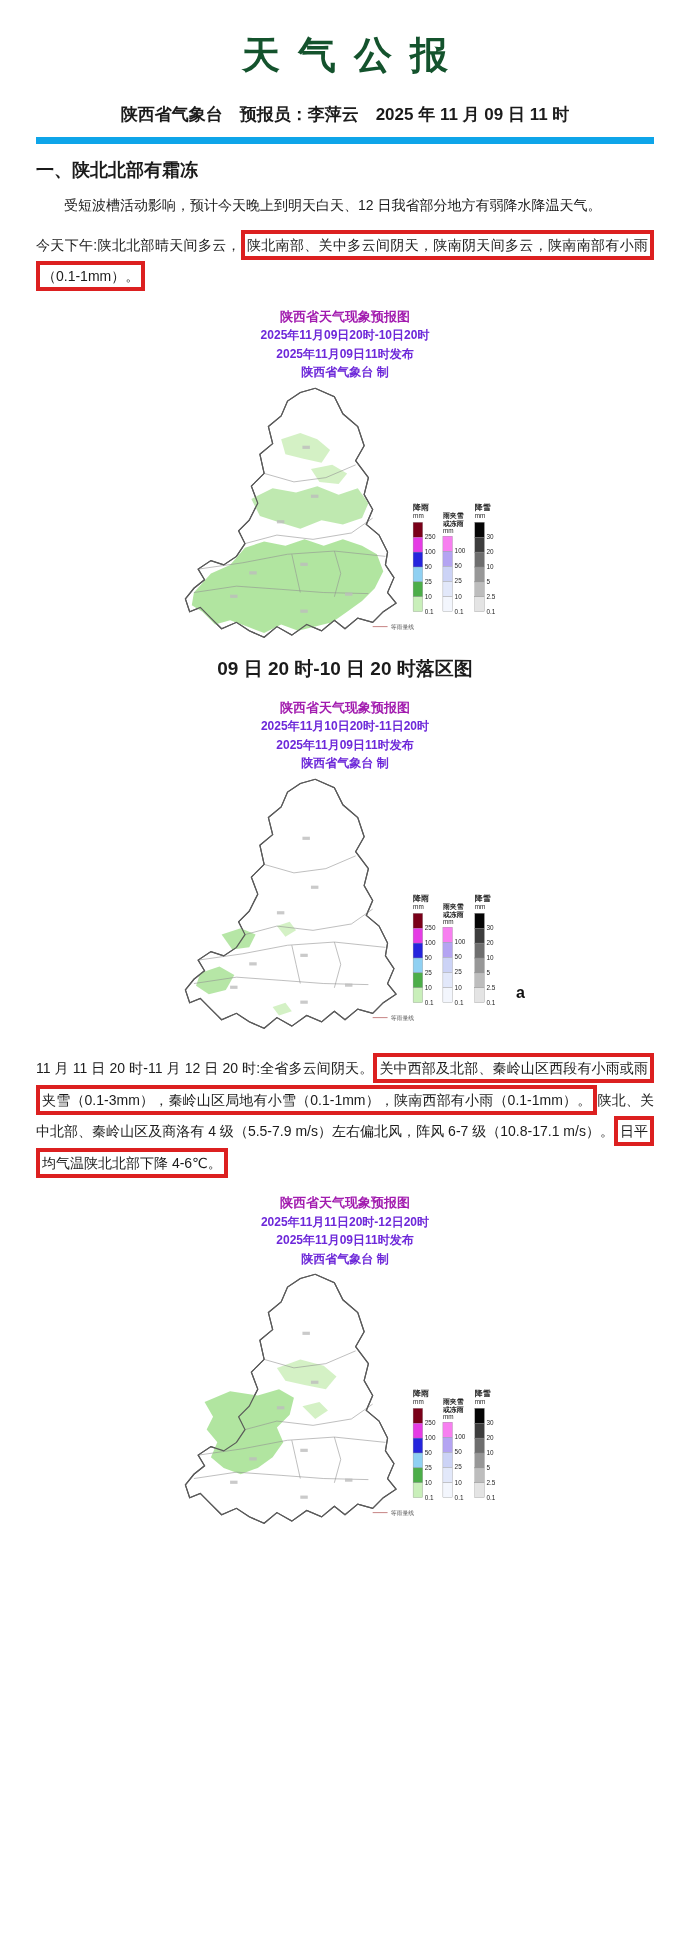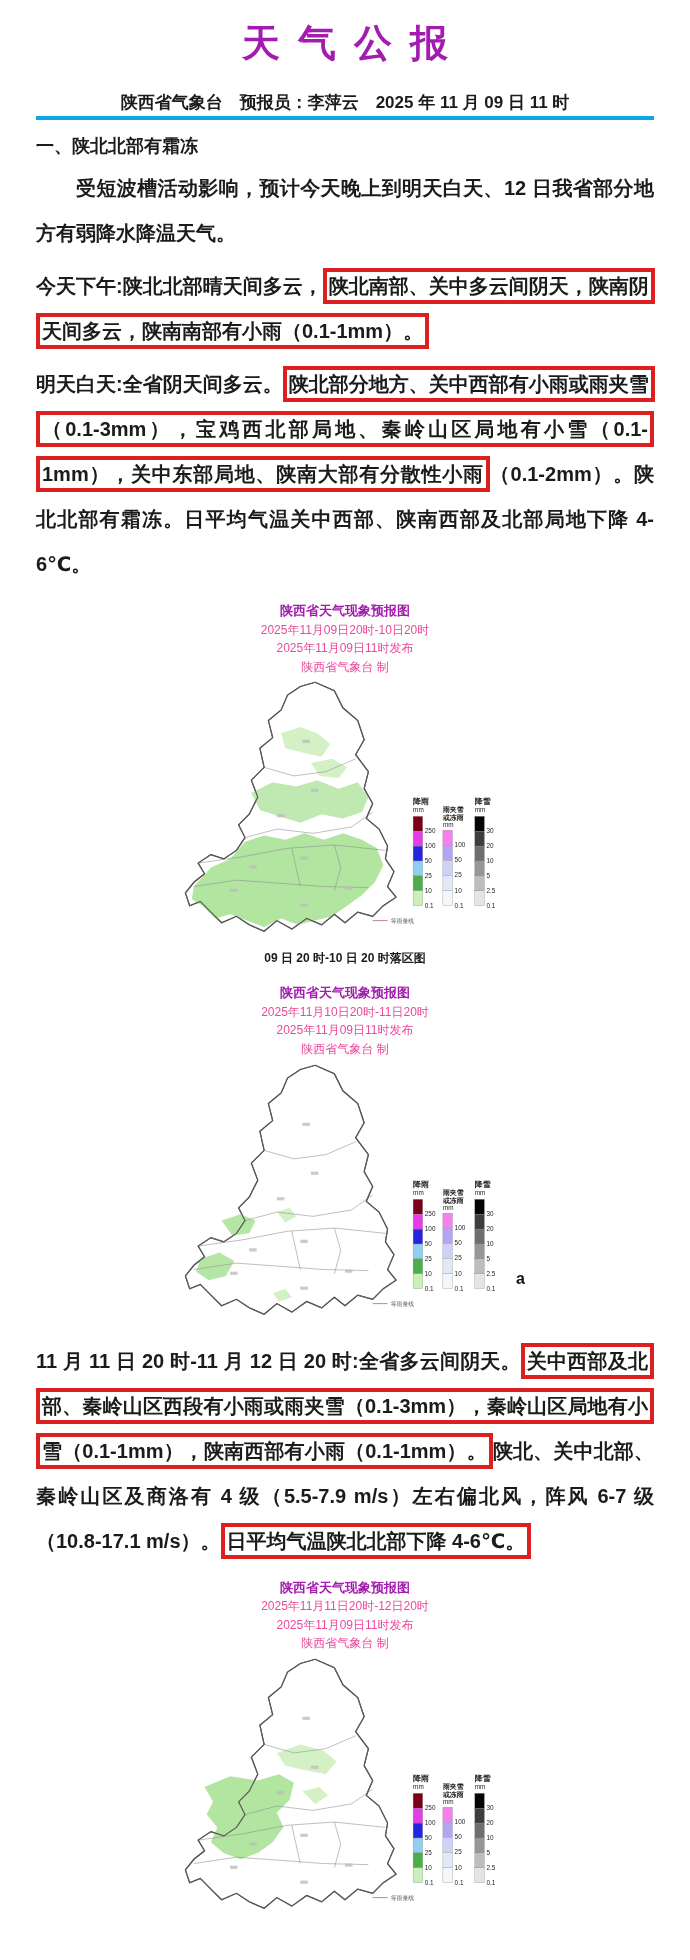--- a/index.html
+++ b/index.html
@@ -1,61 +1,60 @@
 <!DOCTYPE html>
 <html><head>
 <meta charset="utf-8">
 <style>
   html,body { margin:0; padding:0; background:#ffffff; }
   body { width:690px; font-family:"Liberation Sans","DejaVu Sans",sans-serif; color:#1b1b1b; }
   .page { padding: 6px 36px 18px 36px; }
 
-  .title { text-align:center; color:#a21caf; font-size:38px; font-weight:bold;
-           letter-spacing:18px; padding-left:18px; margin:12px 0 22px 0; }
+  .title { text-align:center; color:#14532d; font-size:38px; font-weight:bold;
+           letter-spacing:18px; padding-left:18px; margin:24px 0 22px 0; }
 
   .subtitle-wrap { text-align:center; font-weight:bold; font-size:17px;
-                   border-bottom:4px solid #0ea5e9; padding-bottom:2px;
+                   border-bottom:7px solid #0ea5e9; padding-bottom:11px;
                    margin:0 0 10px 0; }
 
   .sec-heading { font-weight:bold; font-size:18px; margin:14px 0 2px 0; }
 
-  p.body { font-size:20px; font-weight:700; line-height:2.25; margin:8px 0;
+  p.body { font-size:14px; font-weight:400; line-height:2.25; margin:8px 0;
            text-align:justify; }
   p.indent { text-indent:2em; }
 
   .hl { border:4px solid #dc2020; padding:3px 2px;
         -webkit-box-decoration-break:clone; box-decoration-break:clone; }
 
   .map-block { text-align:center; margin:14px 0 2px 0; }
   .map-header { margin-bottom:2px; }
   .map-header .mh1 { font-size:13px; font-weight:600; color:#a21caf; line-height:1.5; }
-  .map-header .mh2 { font-size:12px; font-weight:400; color:#ec4899; line-height:1.55; }
+  .map-header .mh2 { font-size:12px; font-weight:700; color:#6d28d9; line-height:1.55; }
   .map-figure { position:relative; display:inline-block; line-height:0; }
   .map-figure svg { width:348px; height:266px; }
   .annotation-a { position:absolute; right:-6px; bottom:40px; font-weight:bold;
                   font-size:16px; line-height:1; color:#111; }
-  .map-caption { text-align:center; font-weight:bold; font-size:12px; margin:2px 0 16px 0; }
+  .map-caption { text-align:center; font-weight:bold; font-size:19px; margin:2px 0 16px 0; }
 </style>
 </head>
 <body>
 
 <div class="page">
 
   <div class="title">天气公报</div>
 
   <div class="subtitle-wrap">
     <span>陕西省气象台　预报员：李萍云　2025 年 11 月 09 日 11 时</span>
   </div>
 
   <div class="sec-heading">一、陕北北部有霜冻</div>
   <p class="body indent">受短波槽活动影响，预计今天晚上到明天白天、12 日我省部分地方有弱降水降温天气。</p>
 
 
   <p class="body"><span>今天下午:陕北北部晴天间多云，</span><span class="hl">陕北南部、关中多云间阴天，陕南阴天间多云，陕南南部有小雨（0.1-1mm）。</span></p>
-  <p class="body"><span>明天白天:全省阴天间多云。</span><span class="hl">陕北部分地方、关中西部有小雨或雨夹雪（0.1-3mm），宝鸡西北部局地、秦岭山区局地有小雪（0.1-1mm），关中东部局地、陕南大部有分散性小雨</span><span>（0.1-2mm）。陕北北部有霜冻。日平均气温关中西部、陕南西部及北部局地下降 4-6℃。</span></p>
 
   <div class="map-block">
     <div class="map-header">
       <div class="mh1">陕西省天气现象预报图</div>
       <div class="mh2">2025年11月09日20时-10日20时</div>
       <div class="mh2">2025年11月09日11时发布</div>
       <div class="mh2">陕西省气象台 制</div>
     </div>
     <div class="map-figure">
       <svg class="map-svg" viewBox="0 0 320 250" xmlns="http://www.w3.org/2000/svg">

